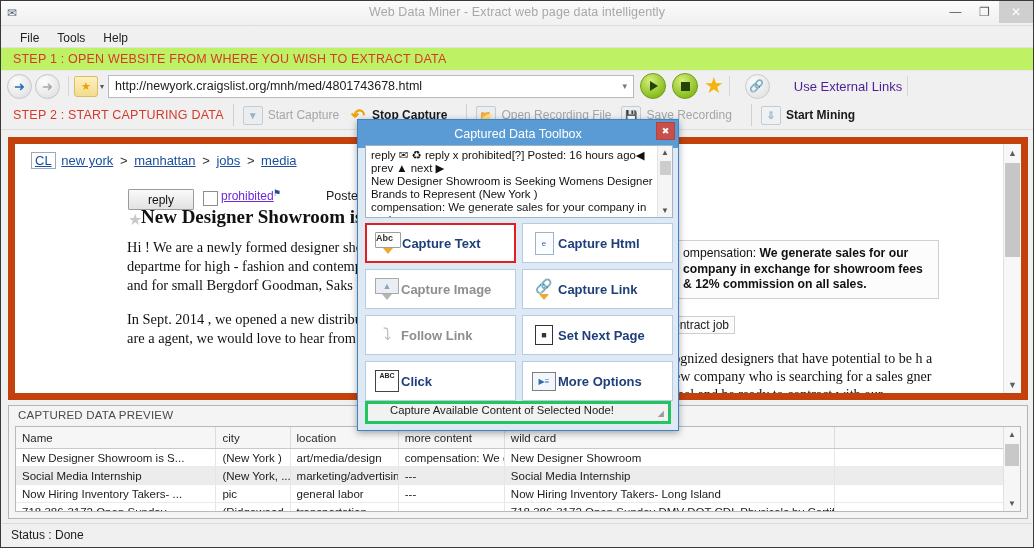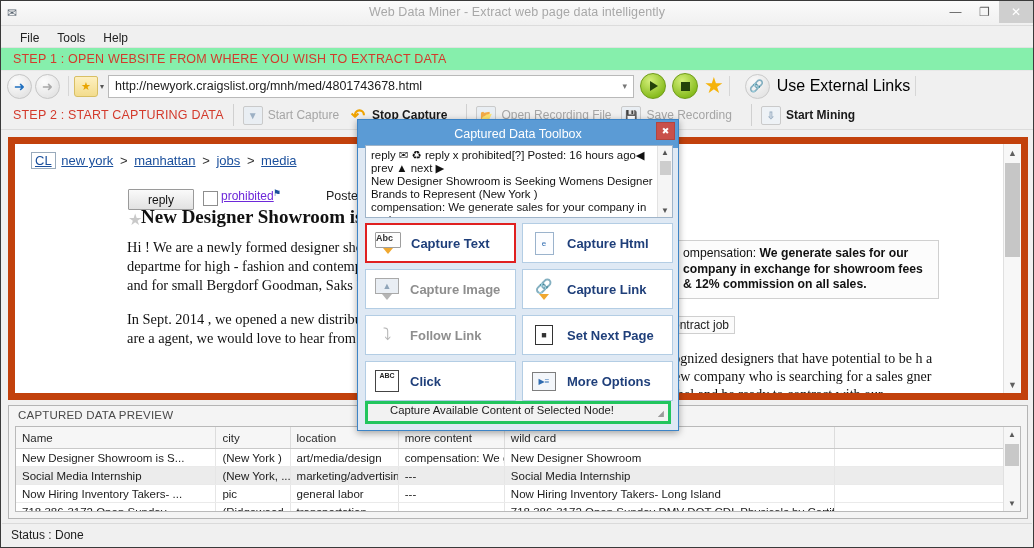--- a/index.html
+++ b/index.html
@@ -71,21 +71,21 @@
   .menu-item {
     font-size: 12px; color: #222;
     padding: 2px 9px;
   }
 
   
   .step-bar {
     height: 22px;
     display: flex; align-items: center;
     padding-left: 12px;
-    background: #86efac;
+    background: #bef264;
     border-bottom: 1px solid #e8e8e8;
   }
   .step-label {
     font-size: 12.5px;
     color: #d33a2c;
     letter-spacing: .2px;
   }
   .addr-bar {
     height: 30px;
     display: flex; align-items: center;
@@ -147,21 +147,21 @@
   .ext-link {
     display: flex; align-items: center; margin-left: 10px;
   }
   .ext-circle {
     width: 23px; height: 23px; border-radius: 50%;
     background: radial-gradient(circle at 35% 30%, #fafafa, #dedede);
     border: 1px solid #cacaca;
     display: flex; align-items: center; justify-content: center;
     font-size: 12px; color: #a3a3a3;
   }
-  .ext-text { font-size: 16px; color: #000000; margin-left: 7px; }
+  .ext-text { font-size: 13px; color: #4c1d95; margin-left: 24px; }
 
   .cap-bar {
     height: 28px;
     display: flex; align-items: center;
     padding-left: 12px;
     background: #f0f0f0;
     border-bottom: 1px solid #dcdcdc;
   }
   .cap-step { font-size: 12.5px; color: #d33a2c; letter-spacing: .2px; }
   .tool-sep { width: 1px; height: 22px; background: #d0d0d0; margin: 0 9px; }
@@ -404,21 +404,21 @@
     background: #ffffff;
     border: 1px solid #b3cde4;
     display: flex; align-items: center;
     padding-left: 9px;
     box-sizing: border-box;
   }
   .cap-btn.selected { border: 2px solid #e02020; }
   .cap-btn .lbl {
     font-size: 13px; font-weight: bold;
     color: #1f3f7a;
-    margin-left: 11px;
+    margin-left: 2px;
   }
   .cap-btn.disabled .lbl { color: #8e8e8e; font-weight: bold; }
   .bico {
     width: 24px; height: 22px;
     display: flex; align-items: center; justify-content: center;
     flex: 0 0 auto;
   }
   .bico-abc {
     border: 1px solid #9e9e9e; background: #fdfdfd;
     font-size: 9px; font-weight: bold; color: #333;

